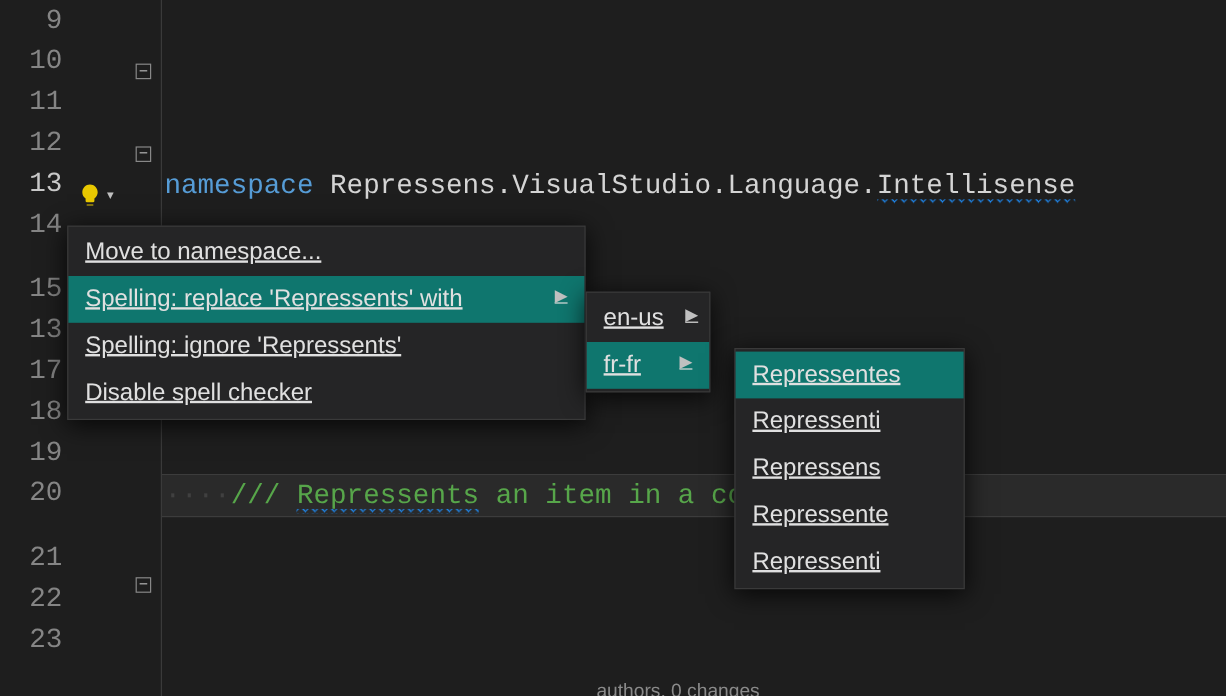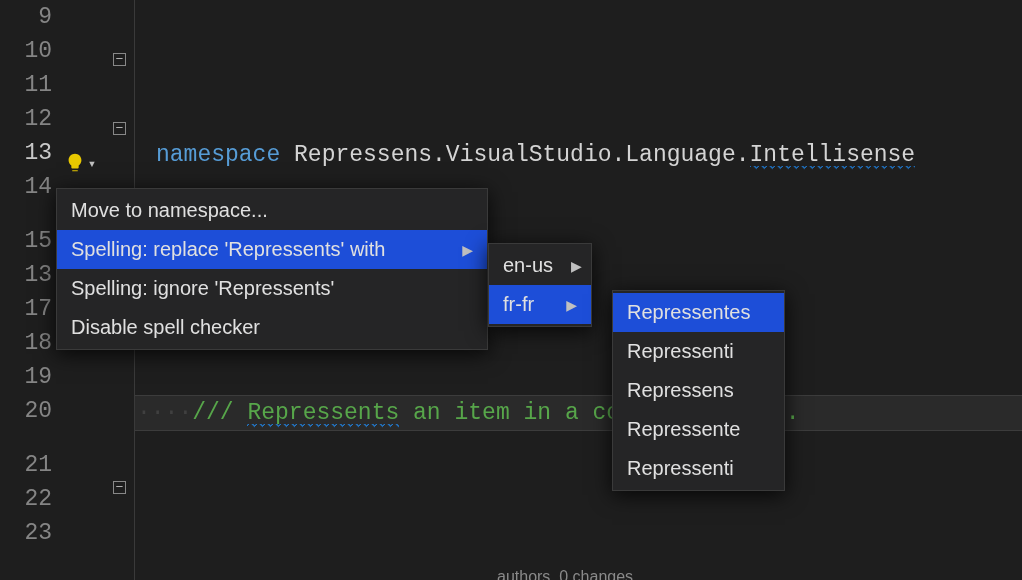--- a/index.html
+++ b/index.html
@@ -82,21 +82,21 @@
     position: relative;
   }
   .hl-line {
     background: #2a2a2a;
     outline: 1px solid #3c3c3c;
     margin-left:-200px;
     padding-left:200px;
     width: 2000px;
   }
   .dots { color: #404040; }
-  .kw { color: #569cd6; margin-left: 19px; }
+  .kw { color: #569cd6; }
   .com { color: #57a64a; }
   .docslash { color: #57a64a; }
   .doctag { color: #57a64a; }
   .id { color: #d4d4d4; }
   .codelens {
     position: absolute;
     font-family: "Segoe UI", sans-serif;
     font-size: 16px;
     color: #8a8a8a;
     height: 20px;
@@ -119,36 +119,36 @@
     box-shadow: 0 4px 20px rgba(0,0,0,0.8);
     font-family: "Segoe UI", sans-serif;
     font-size: 20px;
     color: #e0e0e0;
     padding: 2px 0;
     border: 1px solid #3a3a3a;
   }
   .menu .item {
     padding: 8px 14px;
     display: flex;
-    align-items: center;
     justify-content: space-between;
     cursor: pointer;
     gap: 18px;
     white-space: nowrap;
+    text-decoration: underline;
   }
   .menu .item.hov {
-    background: #1d4ed8;
+    background: #0f766e;
   }
   .menu .arrow {
     color: #c0c0c0;
     font-size: 14px;
   }
   #menu1 { left: 56px; top: 188px; width: 432px; }
   #menu2 { left: 488px; top: 243px; width: 104px; }
-  #menu3 { left: 612px; top: 290px; width: 173px; }
+  #menu3 { left: 612px; top: 290px; width: 192px; }
 </style>
 </head>
 <body>
 
 <div class="editor">
   <div class="gutter">
     <div class="ln">9</div>
     <div class="ln">10</div>
     <div class="ln">11</div>
     <div class="ln">12</div>

